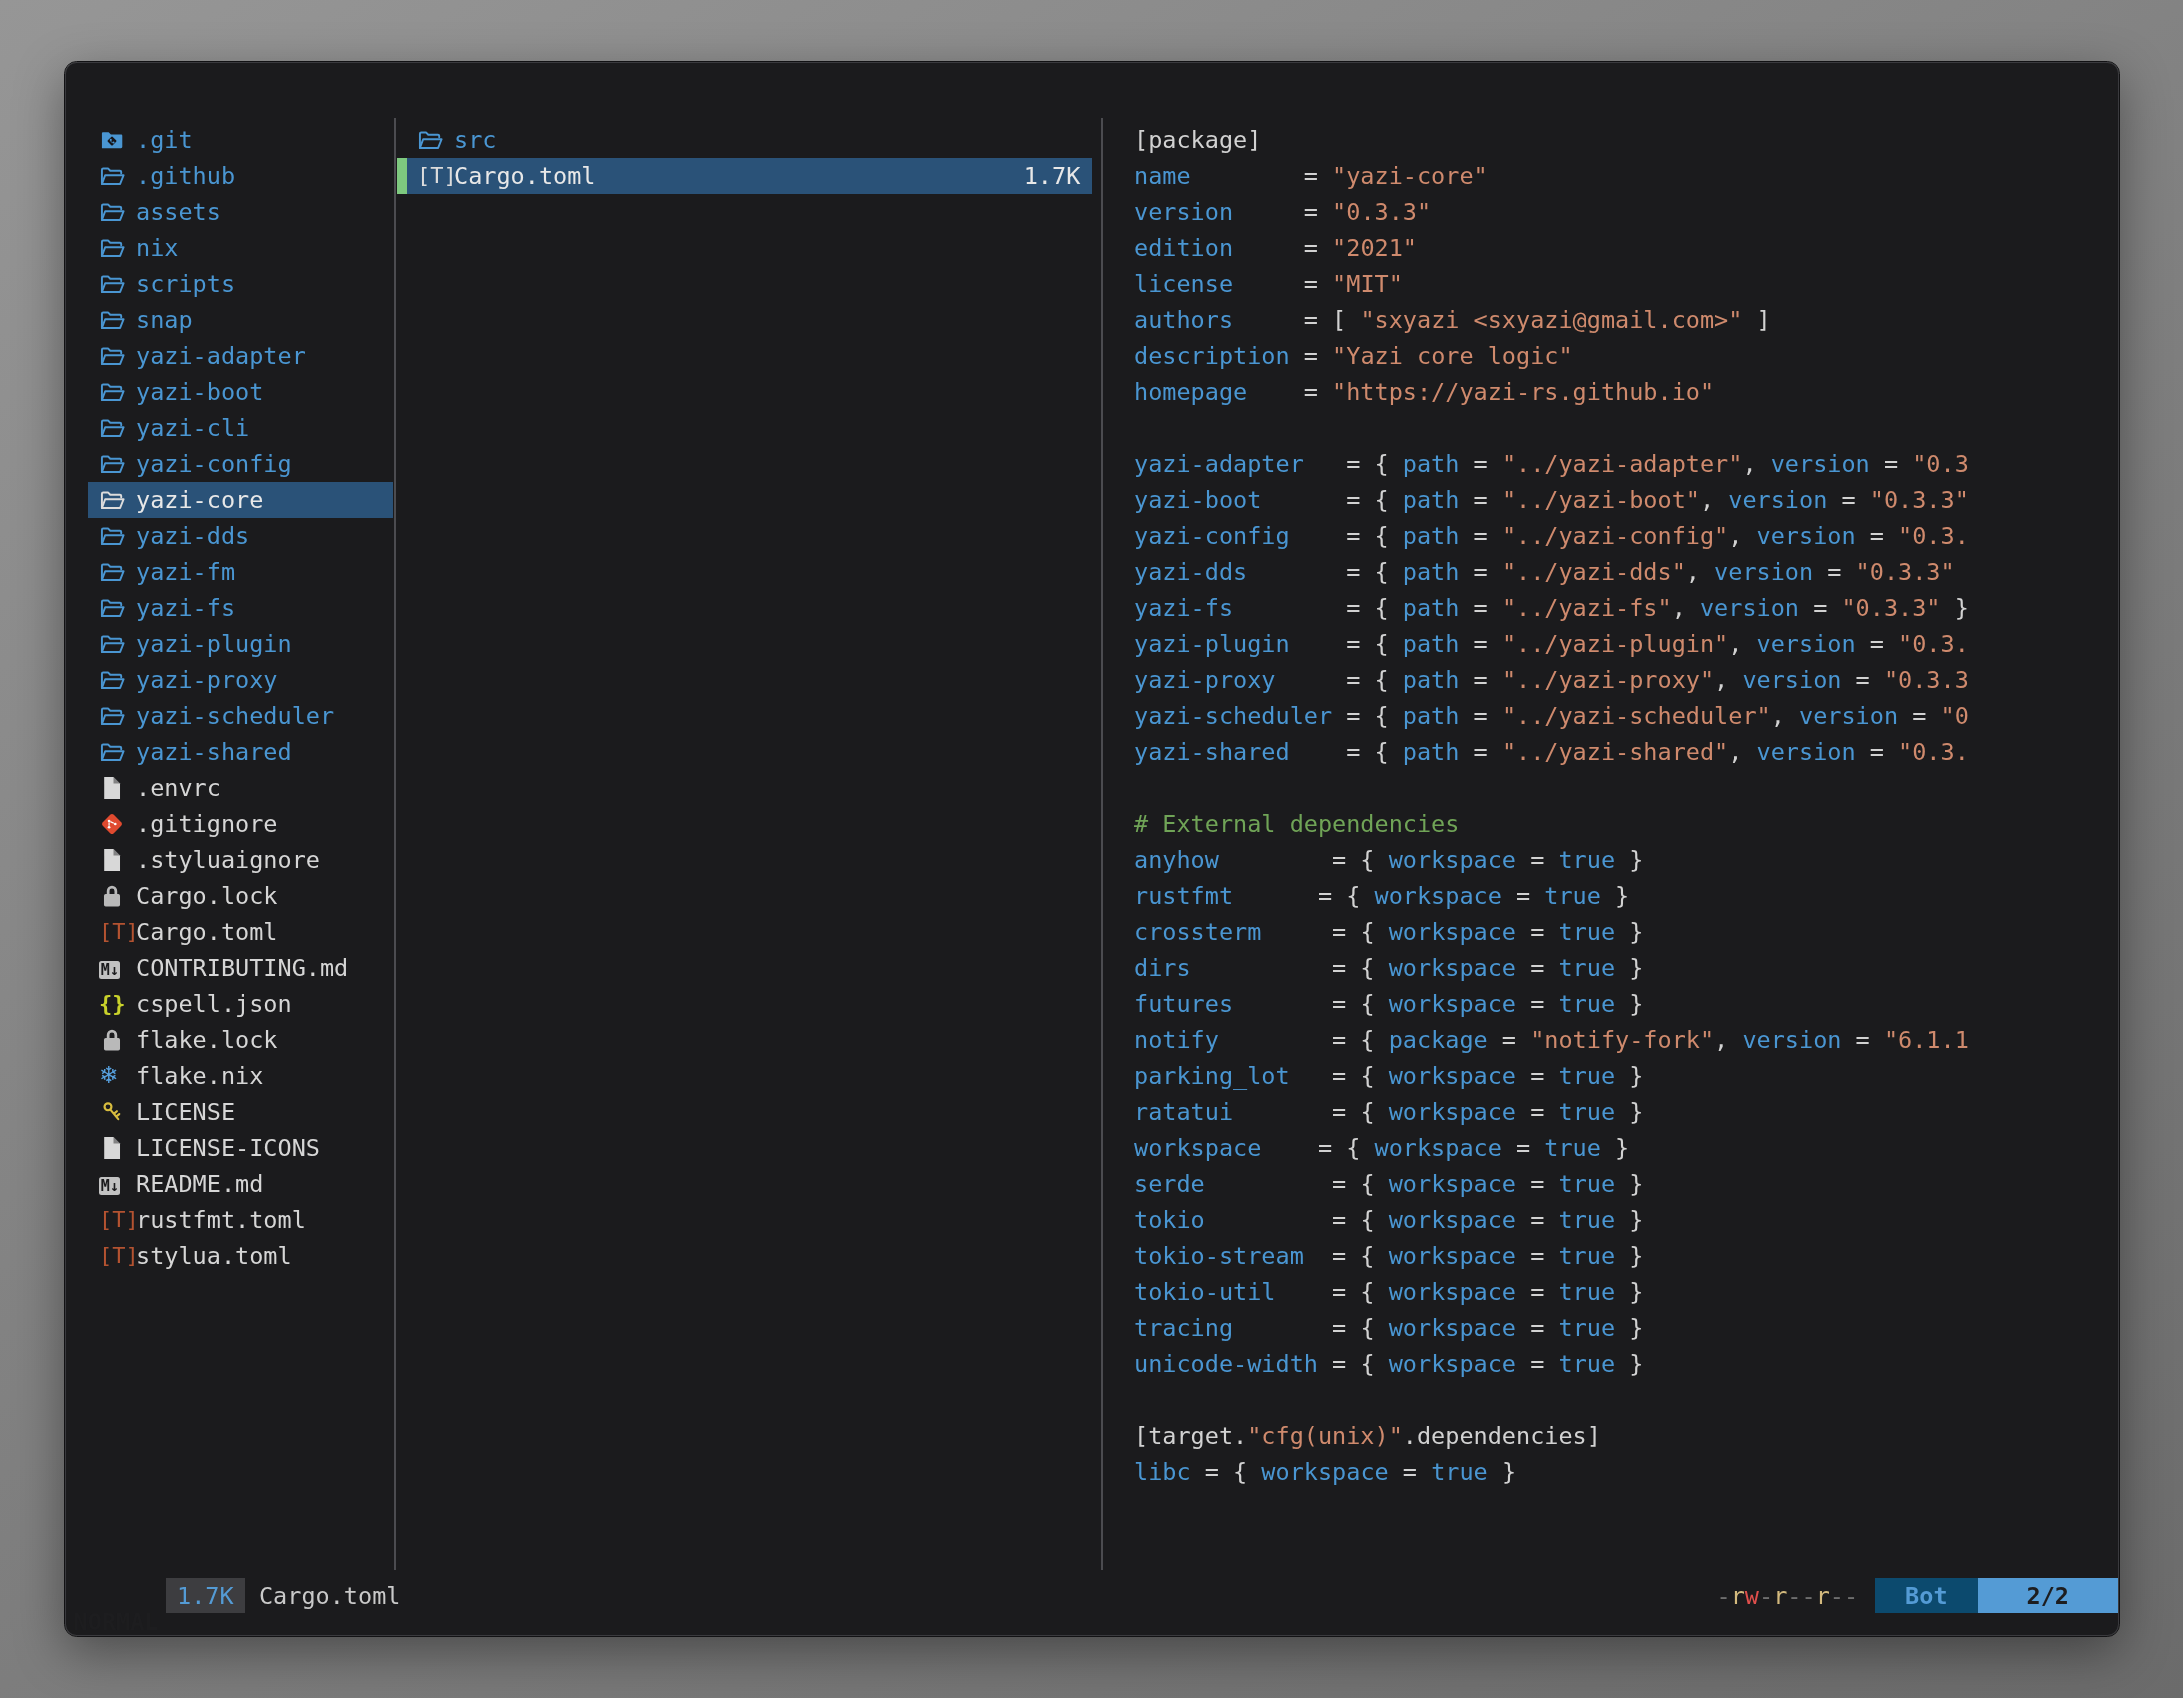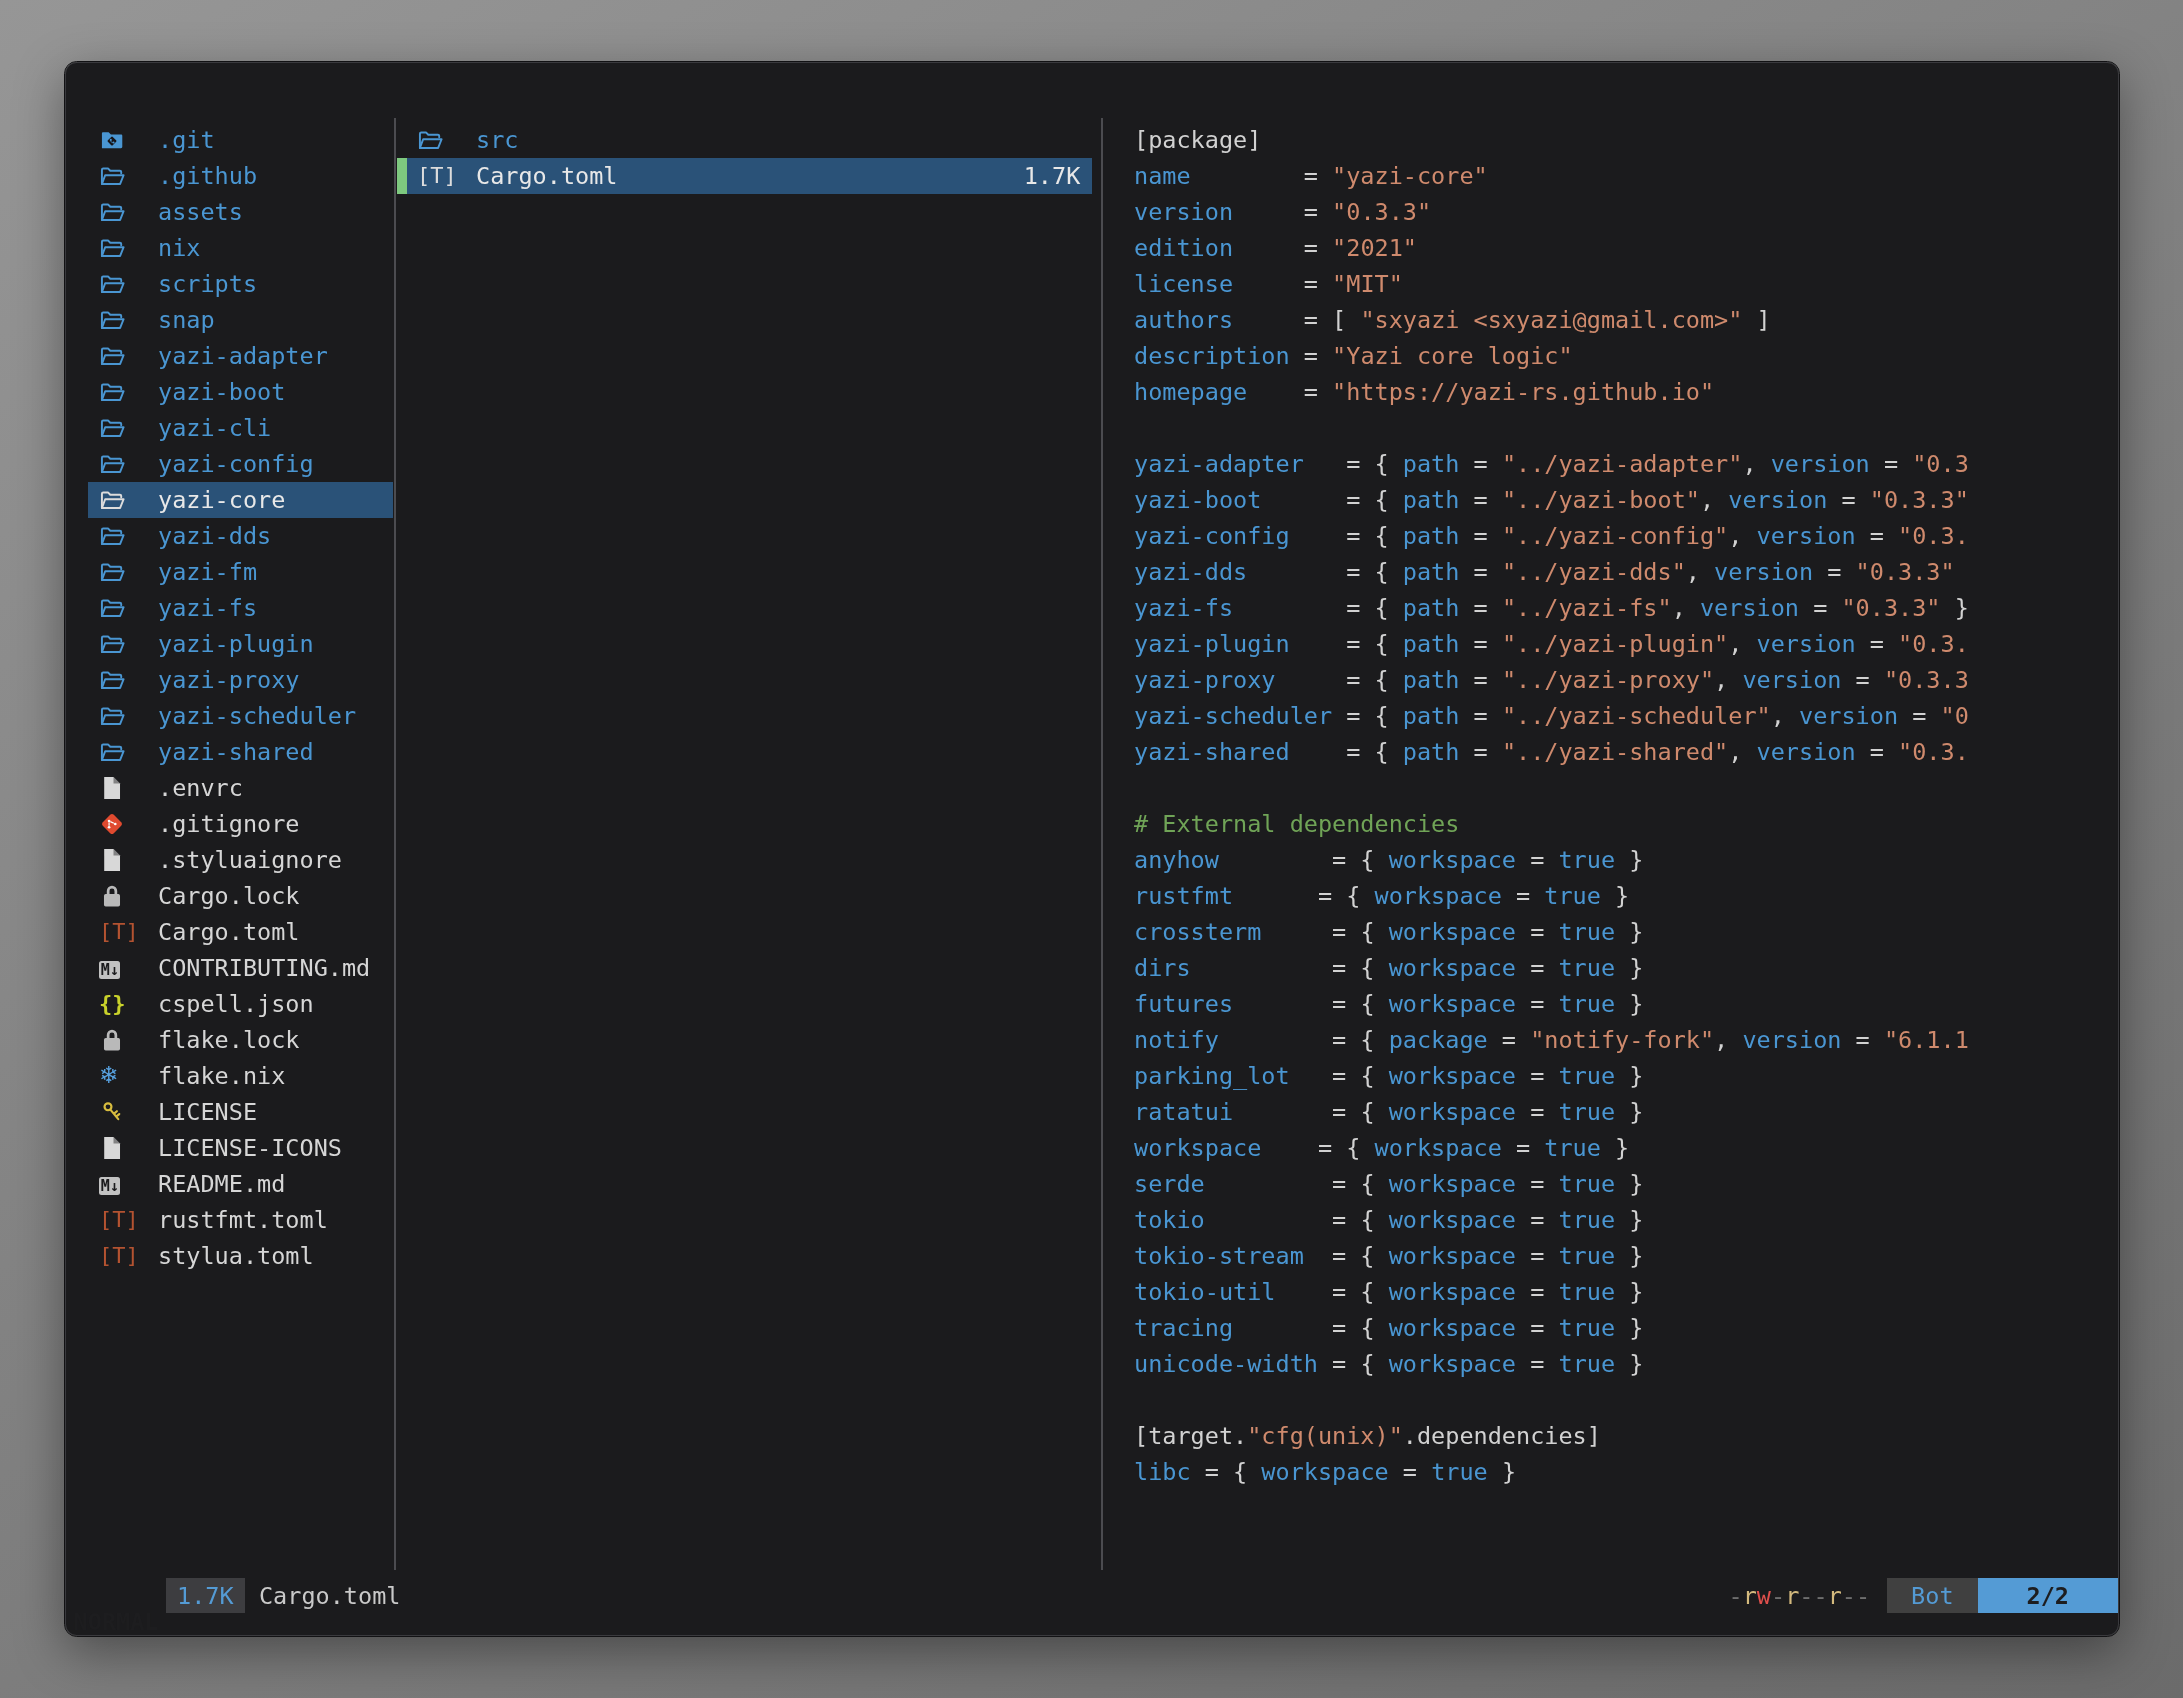--- a/index.html
+++ b/index.html
@@ -17,21 +17,21 @@
   .divider{position:absolute;top:55px;height:1452px;width:1.7px;background:#4c4c50;}
   .div-1{left:328px;} .div-2{left:1035px;}
 
   .pane{position:absolute;top:59px;}
   .pane-parent{left:22px;width:305px;}
   .pane-current{left:331px;width:695px;}
   .pane-preview{left:1051px;right:0;bottom:84px;overflow:hidden;}
 
   .row{
     position:relative;height:36px;display:flex;align-items:center;
-    padding-left:11px;font-size:23.5px;color:var(--file,#d6d6d6);white-space:pre;gap:22px;
+    padding-left:11px;font-size:23.5px;color:var(--file,#d6d6d6);white-space:pre;
   }
   .pane-current .row{padding-left:20px;}
   .row .ico{width:37px;flex:0 0 37px;display:flex;align-items:center;}
   .row .ico svg{width:26px;height:26px;display:block;}
   .row.dir{color:var(--accent,#4a96d2);}
   .row.dir .ico{color:var(--accent,#4a96d2);}
   .row.selected{background:var(--selbg,#2a5278);color:#e8e8e8;}
   .row.selected .ico,.row.selected .tico{color:#dcdcdc !important;}
   .row .size{margin-left:auto;padding-right:11.7px;color:#e8e8e8;}
   .marker{position:absolute;left:0;top:0;width:10px;height:100%;background:var(--marker,#7ec97f);}
@@ -56,21 +56,21 @@
     position:absolute;left:0;right:0;bottom:22px;height:35px;
     display:flex;align-items:stretch;font-size:23.5px;
   }
   .seg{display:flex;align-items:center;}
   .seg-mode{background:var(--sbblue,#549bd5);color:#1d1d1f;font-weight:bold;padding:0 7.6px;margin-top:44px;}
   .seg-size{background:#3d3d40;color:var(--sbblue,#549bd5);padding:0 11px;}
   .seg-name{color:#c9c9c9;padding:0 14.3px;}
   .spacer{flex:1;}
   .seg-perm{padding-right:17px;letter-spacing:0;}
   .perm-dash{color:#6f6f6f;} .perm-r{color:var(--permr,#d4ba7e);} .perm-w{color:var(--permw,#df4f4c);}
-  .seg-pos{background:#404040;color:var(--sbblue,#549bd5);padding:0 24px;}
+  .seg-pos{background:#0c4a6e;color:var(--sbblue,#549bd5);padding:0 30px;font-weight:bold;}
   .seg-ratio{background:var(--sbblue,#549bd5);color:#1d1d1f;font-weight:bold;padding:0 49px;}
 </style>
 </head>
 <body>
 
 <div class="window">
   <div class="pane pane-parent" id="pane-parent">
       <div class="row dir"><span class="ico"><svg viewBox="0 0 24 24">
             <path fill="currentColor" d="M2.7 19.5 V6 c0-.7.5-1.2 1.2-1.2 h5 l2.1 2.1 h9.3 c.7 0 1.2.5 1.2 1.2 v10.2 c0 .7-.5 1.2-1.2 1.2 z"></path>
             <rect x="8.8" y="9.8" width="6.4" height="6.4" rx="1" transform="rotate(45 12 13)" fill="#16161a"></rect>

